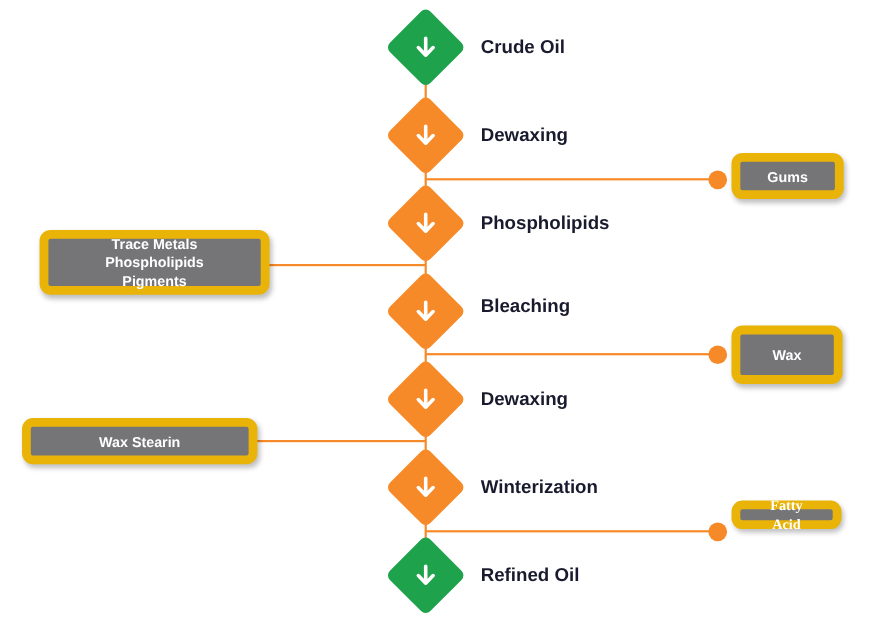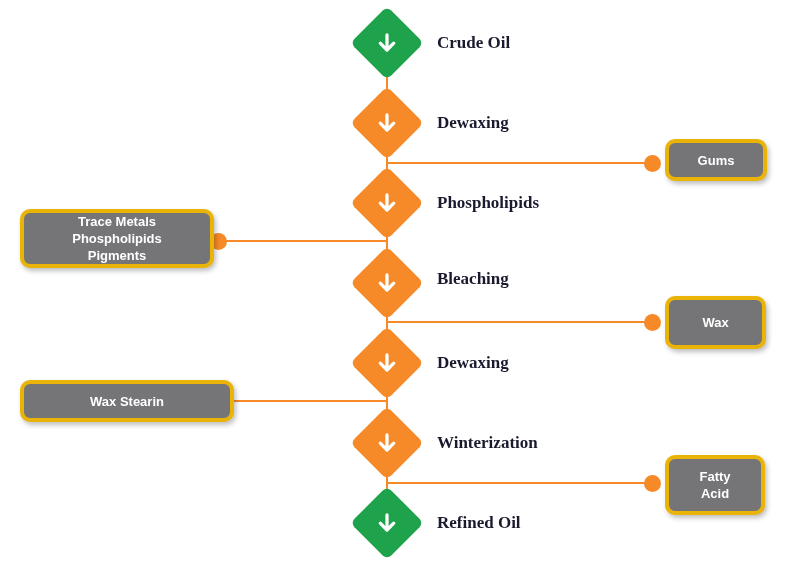--- a/index.html
+++ b/index.html
@@ -54,27 +54,26 @@
   .step-label {
     position: absolute;
     left: 437px;
     height: 24px;
     line-height: 24px;
     font-size: 17px;
     font-weight: 700;
     color: #1a1a2e;
     white-space: nowrap;
     z-index: 3;
-    font-family: Liberation Serif, serif;
   }
   .byproduct-box {
     position: absolute;
     box-sizing: border-box;
     background: #757578;
-    border: 4px solid #eab308;
+    border: 8px solid #eab308;
     border-radius: 10px;
     box-shadow: 2px 3px 5px rgba(0,0,0,0.25);
     color: #ffffff;
     font-size: 13px;
     font-weight: 700;
     line-height: 17px;
     display: flex;
     align-items: center;
     justify-content: center;
     text-align: center;
@@ -87,36 +86,36 @@
 
 <div id="stage" style="--orange: #F78A28;">
     <div class="spine" style="left: 386px; top: 43px; height: 480px;"></div>
     <div class="branch-line" style="top: 162px; left: 387px; width: 265px;"></div>
     <div class="branch-dot" style="left: 643.5px; top: 154.5px;"></div>
     <div class="byproduct-box" style="left: 665px; top: 139px; width: 102px; height: 42px;">
       <span>Gums</span>
     </div>
     <div class="branch-line" style="top: 240px; left: 218px; width: 169px;"></div>
     <div class="branch-dot" style="left: 209.5px; top: 232.5px;"></div>
-    <div class="byproduct-box" style="left: 20px; top: 209px; width: 194px; height: 59px;">
+    <div class="byproduct-box" style="left: 36px; top: 209px; width: 209px; height: 59px;">
       <span>Trace Metals Phospholipids Pigments</span>
     </div>
     <div class="branch-line" style="top: 321px; left: 387px; width: 265px;"></div>
     <div class="branch-dot" style="left: 643.5px; top: 313.5px;"></div>
     <div class="byproduct-box" style="left: 665px; top: 296px; width: 101px; height: 53px;">
       <span>Wax</span>
     </div>
     <div class="branch-line" style="top: 400px; left: 220px; width: 167px;"></div>
     <div class="branch-dot" style="left: 211.5px; top: 392.5px;"></div>
     <div class="byproduct-box" style="left: 20px; top: 380px; width: 214px; height: 42px;">
       <span>Wax Stearin</span>
     </div>
     <div class="branch-line" style="top: 482px; left: 387px; width: 265px;"></div>
     <div class="branch-dot" style="left: 643.5px; top: 474.5px;"></div>
-    <div class="byproduct-box" style="left: 665px; top: 455px; width: 100px; height: 60px;">
+    <div class="byproduct-box" style="left: 665px; top: 455px; width: 100px; height: 26px; font-family: Liberation Serif, serif;">
       <span>Fatty Acid</span>
     </div>
     <div class="diamond" style="left: 361px; top: 17px; background: rgb(31, 162, 76);">
       <div class="arrow-wrap">
         <svg width="26" height="26" viewBox="0 0 24 24" fill="none">
           <path d="M12 4.5 V18 M5.8 12.2 L12 18.6 L18.2 12.2" stroke="#ffffff" stroke-width="3" stroke-linecap="round" stroke-linejoin="round"></path>
         </svg>
       </div>
     </div>
     <div class="step-label" style="top: 31px;">Crude Oil</div>

